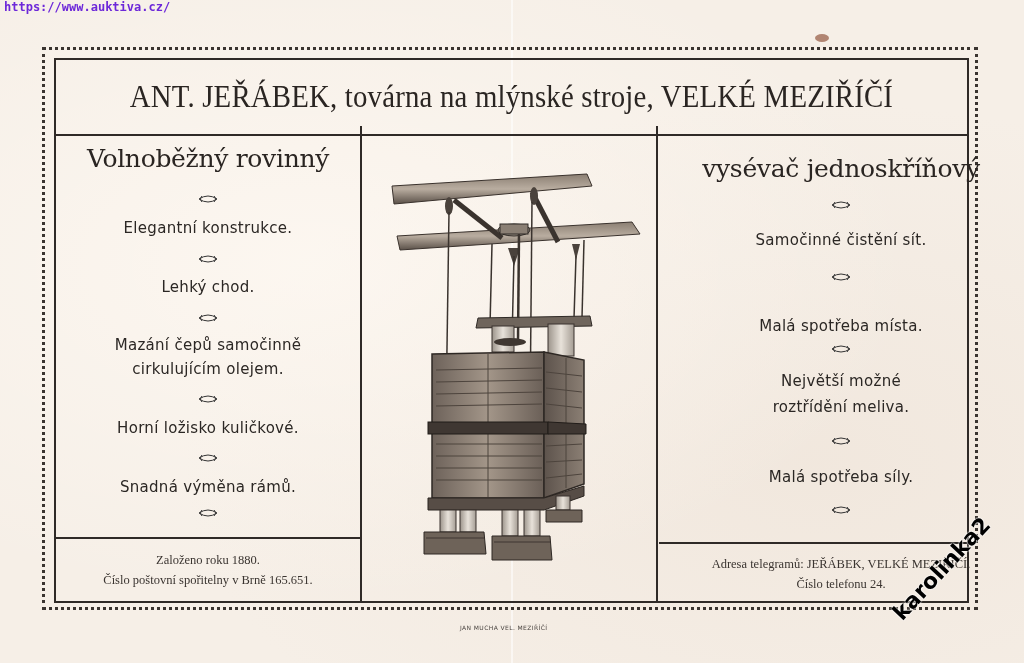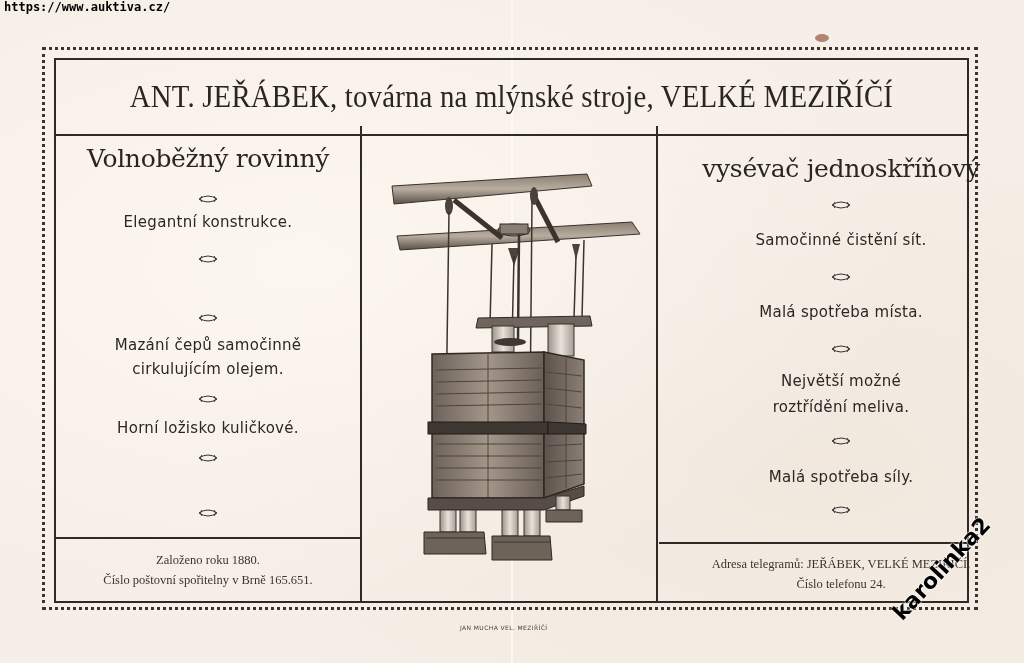--- a/index.html
+++ b/index.html
@@ -16,21 +16,21 @@
         radial-gradient(ellipse at 80% 70%, rgba(236,224,212,0.5), rgba(240,230,220,0) 55%),
         #f6efe7;
     }
     .fold-line {
       position: absolute; left: 511px; top: 0; width: 2px; height: 663px;
       background: rgba(255,255,255,0.55);
     }
     .url-watermark {
       position: absolute; left: 4px; top: 0px;
       font-family: "DejaVu Sans Mono", monospace; font-weight: bold;
-      font-size: 12px; color: #000000; letter-spacing: 0px;
+      font-size: 12px; color: #6d28d9; letter-spacing: 0px;
     }
     .stain {
       position: absolute; left: 815px; top: 34px; width: 14px; height: 8px;
       border-radius: 50%; background: #a06a55; opacity: .8;
     }
     .dotted-frame {
       position: absolute; left: 42px; top: 47px; width: 936px; height: 563px;
       border: 3px dotted #3a3430;
       box-sizing: border-box;
     }
@@ -98,40 +98,42 @@
 
 <div class="col-divider" style="left:360px"></div>
 <div class="col-divider" style="left:656px"></div>
 
 <div class="col-left">
   <div class="col-heading" style="top:18px">Volnoběžný rovinný</div>
 
   <svg class="orn" style="top:68px" viewBox="0 0 20 10">
       <path d="M1 5 Q10 -1 19 5 M1 5 Q10 11 19 5 M4 2 L2 5 L4 8 M16 2 L18 5 L16 8" fill="none" stroke="#333" stroke-width="1"></path>
     </svg>
-  <div class="feature" style="top:84px">Elegantní konstrukce.</div>
+  <div class="feature" style="top:90px">Elegantní konstrukce.</div>
 
   <svg class="orn" style="top:128px" viewBox="0 0 20 10">
       <path d="M1 5 Q10 -1 19 5 M1 5 Q10 11 19 5 M4 2 L2 5 L4 8 M16 2 L18 5 L16 8" fill="none" stroke="#333" stroke-width="1"></path>
     </svg>
+  <div class="feature" style="top:149px">Lehký chod.</div>
 
   <svg class="orn" style="top:187px" viewBox="0 0 20 10">
       <path d="M1 5 Q10 -1 19 5 M1 5 Q10 11 19 5 M4 2 L2 5 L4 8 M16 2 L18 5 L16 8" fill="none" stroke="#333" stroke-width="1"></path>
     </svg>
   <div class="feature" style="top:207px">Mazání čepů samočinně</div>
   <div class="feature" style="top:231px">cirkulujícím olejem.</div>
 
   <svg class="orn" style="top:268px" viewBox="0 0 20 10">
       <path d="M1 5 Q10 -1 19 5 M1 5 Q10 11 19 5 M4 2 L2 5 L4 8 M16 2 L18 5 L16 8" fill="none" stroke="#333" stroke-width="1"></path>
     </svg>
   <div class="feature" style="top:290px">Horní ložisko kuličkové.</div>
 
   <svg class="orn" style="top:327px" viewBox="0 0 20 10">
       <path d="M1 5 Q10 -1 19 5 M1 5 Q10 11 19 5 M4 2 L2 5 L4 8 M16 2 L18 5 L16 8" fill="none" stroke="#333" stroke-width="1"></path>
     </svg>
+  <div class="feature" style="top:349px">Snadná výměna rámů.</div>
 
   <svg class="orn" style="top:382px" viewBox="0 0 20 10">
       <path d="M1 5 Q10 -1 19 5 M1 5 Q10 11 19 5 M4 2 L2 5 L4 8 M16 2 L18 5 L16 8" fill="none" stroke="#333" stroke-width="1"></path>
     </svg>
 
   <div class="footer-rule" style="left:0; width:304px; top:411px"></div>
   <div class="footer-text" style="top:424px">Založeno roku 1880.</div>
   <div class="footer-text" style="top:444px">Číslo poštovní spořitelny v Brně 165.651.</div>
 </div>
 
@@ -232,21 +234,21 @@
   <div class="col-heading" style="top:28px">vysévač jednoskříňový</div>
 
   <svg class="orn" style="top:74px" viewBox="0 0 20 10">
       <path d="M1 5 Q10 -1 19 5 M1 5 Q10 11 19 5 M4 2 L2 5 L4 8 M16 2 L18 5 L16 8" fill="none" stroke="#333" stroke-width="1"></path>
     </svg>
   <div class="feature" style="top:102px">Samočinné čistění sít.</div>
 
   <svg class="orn" style="top:146px" viewBox="0 0 20 10">
       <path d="M1 5 Q10 -1 19 5 M1 5 Q10 11 19 5 M4 2 L2 5 L4 8 M16 2 L18 5 L16 8" fill="none" stroke="#333" stroke-width="1"></path>
     </svg>
-  <div class="feature" style="top:174px">Malá spotřeba místa.</div>
+  <div class="feature" style="top:188px">Malá spotřeba místa.</div>
 
   <svg class="orn" style="top:218px" viewBox="0 0 20 10">
       <path d="M1 5 Q10 -1 19 5 M1 5 Q10 11 19 5 M4 2 L2 5 L4 8 M16 2 L18 5 L16 8" fill="none" stroke="#333" stroke-width="1"></path>
     </svg>
   <div class="feature" style="top:269px">roztřídění meliva.</div>
   <div class="feature" style="top:243px">Největší možné</div>
 
   <svg class="orn" style="top:310px" viewBox="0 0 20 10">
       <path d="M1 5 Q10 -1 19 5 M1 5 Q10 11 19 5 M4 2 L2 5 L4 8 M16 2 L18 5 L16 8" fill="none" stroke="#333" stroke-width="1"></path>
     </svg>

